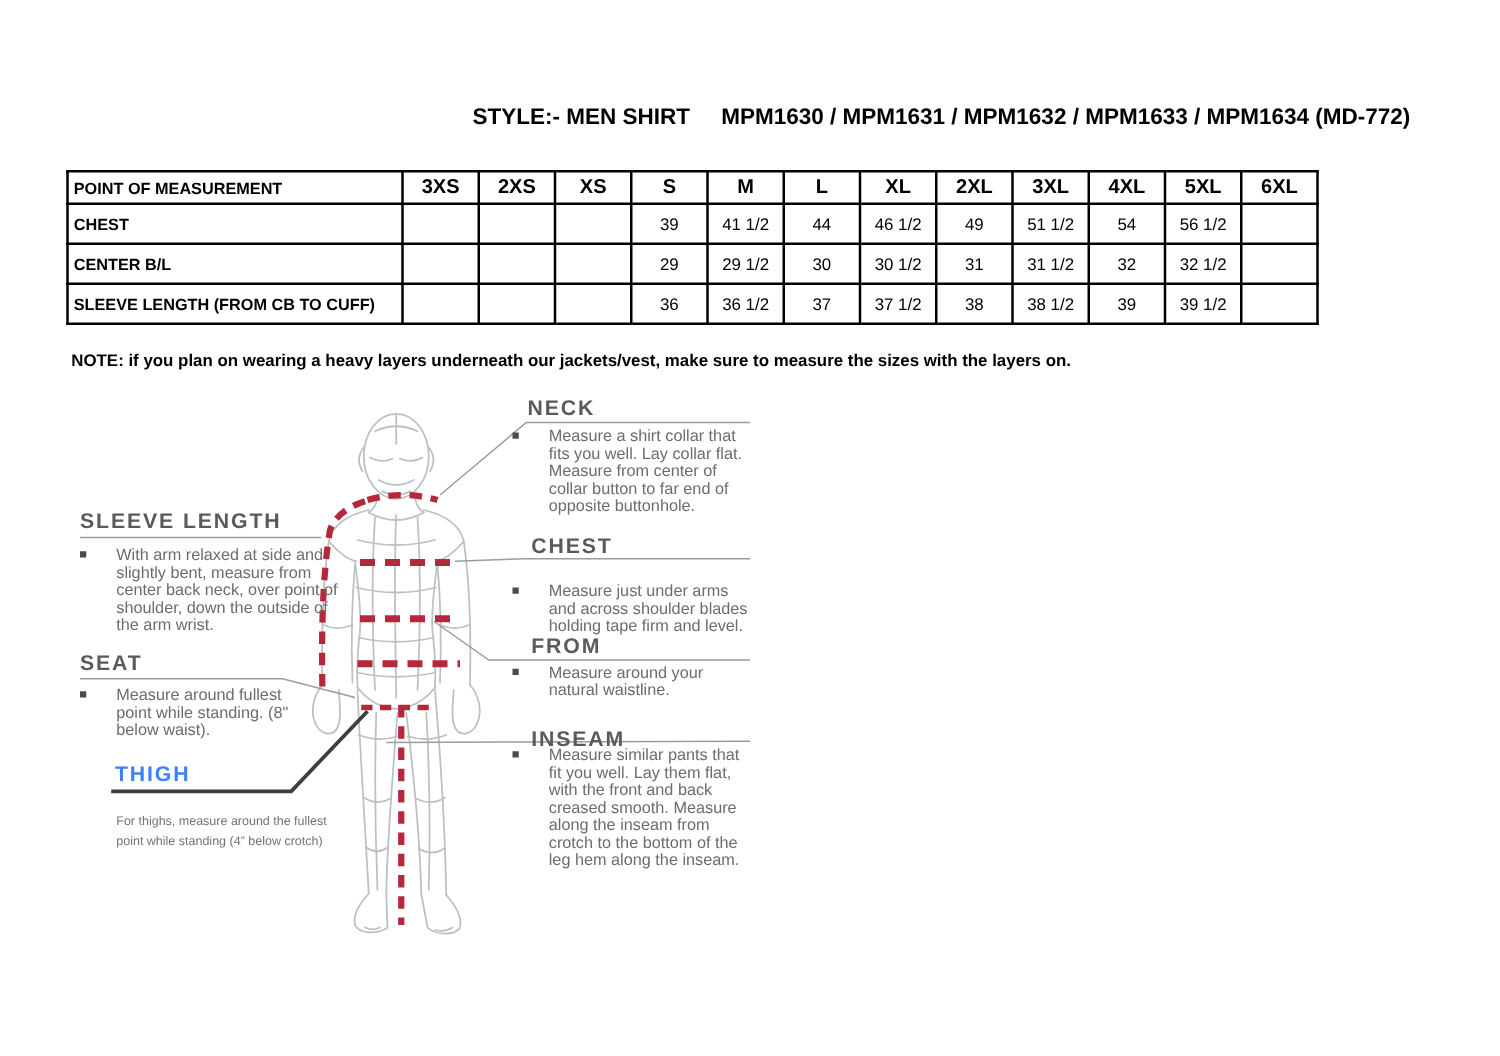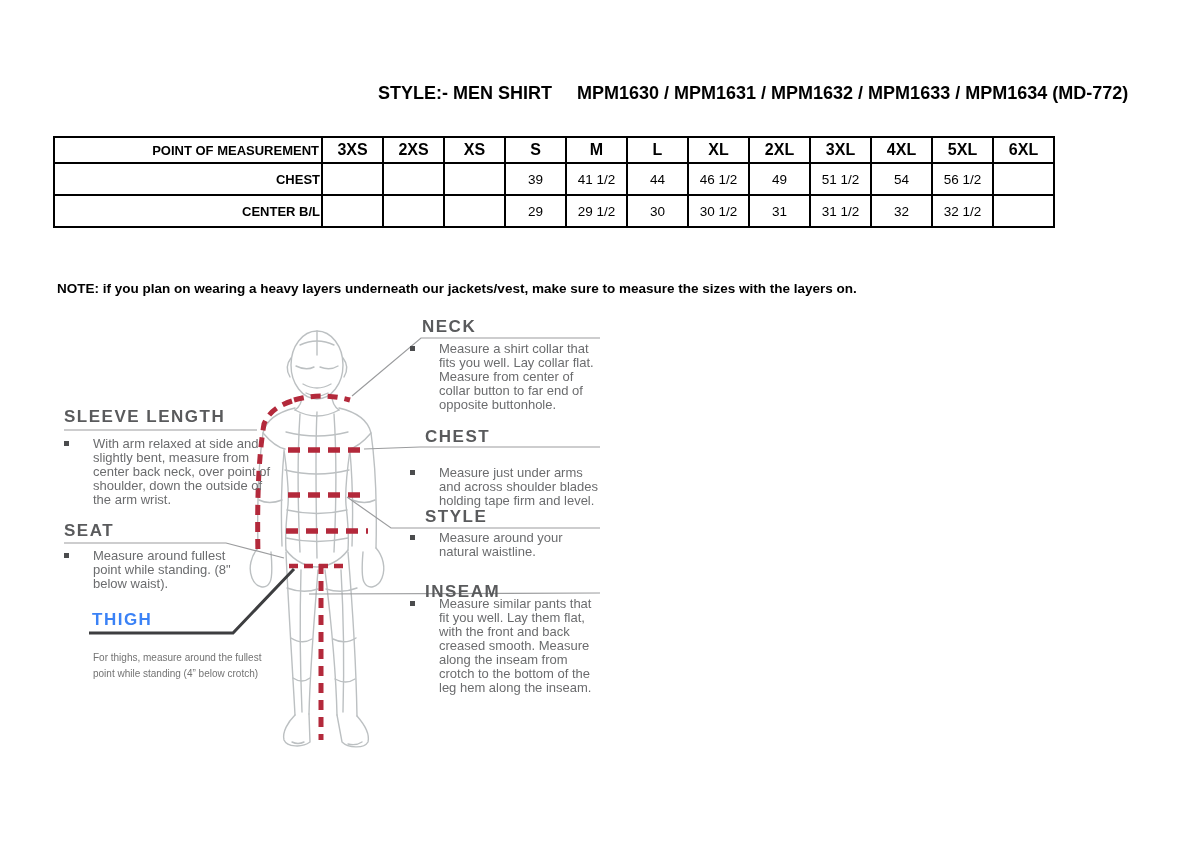--- a/index.html
+++ b/index.html
@@ -18,21 +18,21 @@
   
   .size-table-wrap{left:53px;top:136px;}
   table.size-table{border-collapse:collapse;table-layout:fixed;width:1001px;}
   table.size-table td,table.size-table th{
     border:2px solid #000;background:#fff;overflow:hidden;white-space:nowrap;
   }
   table.size-table th{
     height:24px;font-size:16px;font-weight:bold;text-align:center;vertical-align:middle;padding:0 2px;
   }
   table.size-table th.col-label,table.size-table td.row-label{
-    text-align:right;padding-left:4px;font-weight:bold;font-size:13px;
+    text-align:left;padding-left:4px;font-weight:bold;font-size:13px;
   }
   table.size-table td{
     height:28px;font-size:13.5px;text-align:center;vertical-align:middle;
   }
 
   
   .note-line{left:57px;top:281px;font-size:13.5px;font-weight:bold;color:#000;}
 
   
   .dg-heading{
@@ -112,20 +112,35 @@
         <td>29</td>
         <td>29 1/2</td>
         <td>30</td>
         <td>30 1/2</td>
         <td>31</td>
         <td>31 1/2</td>
         <td>32</td>
         <td>32 1/2</td>
         <td></td>
       </tr>
+      <tr>
+        <td class="row-label">SLEEVE LENGTH (FROM CB TO CUFF)</td>
+        <td></td>
+        <td></td>
+        <td></td>
+        <td>36</td>
+        <td>36 1/2</td>
+        <td>37</td>
+        <td>37 1/2</td>
+        <td>38</td>
+        <td>38 1/2</td>
+        <td>39</td>
+        <td>39 1/2</td>
+        <td></td>
+      </tr>
     </tbody>
   </table>
 </div>
 
 <div class="abs note-line">NOTE: if you plan on wearing a heavy layers underneath our jackets/vest, make sure to measure the sizes with the layers on.</div>
 
 <svg class="abs" style="left:0;top:0" width="1200" height="845" viewBox="0 0 1200 845">
 
   <g stroke="#bcc0c2" stroke-width="1.4" fill="none" stroke-linecap="round">
 
@@ -232,21 +247,21 @@
   <span class="dg-bullet"></span>
   <span class="dg-text">Measure a shirt collar that fits you well. Lay collar flat. Measure from center of collar button to far end of opposite buttonhole.</span>
 </div>
 
 <div class="abs dg-heading" style="left:425px;top:427px">CHEST</div>
 <div class="abs dg-desc" style="left:410px;top:466px;width:192px">
   <span class="dg-bullet"></span>
   <span class="dg-text">Measure just under arms and across shoulder blades holding tape firm and level.</span>
 </div>
 
-<div class="abs dg-heading" style="left:425px;top:507px">STYLE</div>
+<div class="abs dg-heading" style="left:425px;top:507px">FROM</div>
 <div class="abs dg-desc" style="left:410px;top:531px;width:160px">
   <span class="dg-bullet"></span>
   <span class="dg-text">Measure around your natural waistline.</span>
 </div>
 
 <div class="abs dg-heading" style="left:425px;top:582px">INSEAM</div>
 <div class="abs dg-desc" style="left:410px;top:597px;width:190px">
   <span class="dg-bullet"></span>
   <span class="dg-text">Measure similar pants that fit you well. Lay them flat, with the front and back creased smooth. Measure along the inseam from crotch to the bottom of the leg hem along the inseam.</span>
 </div>

